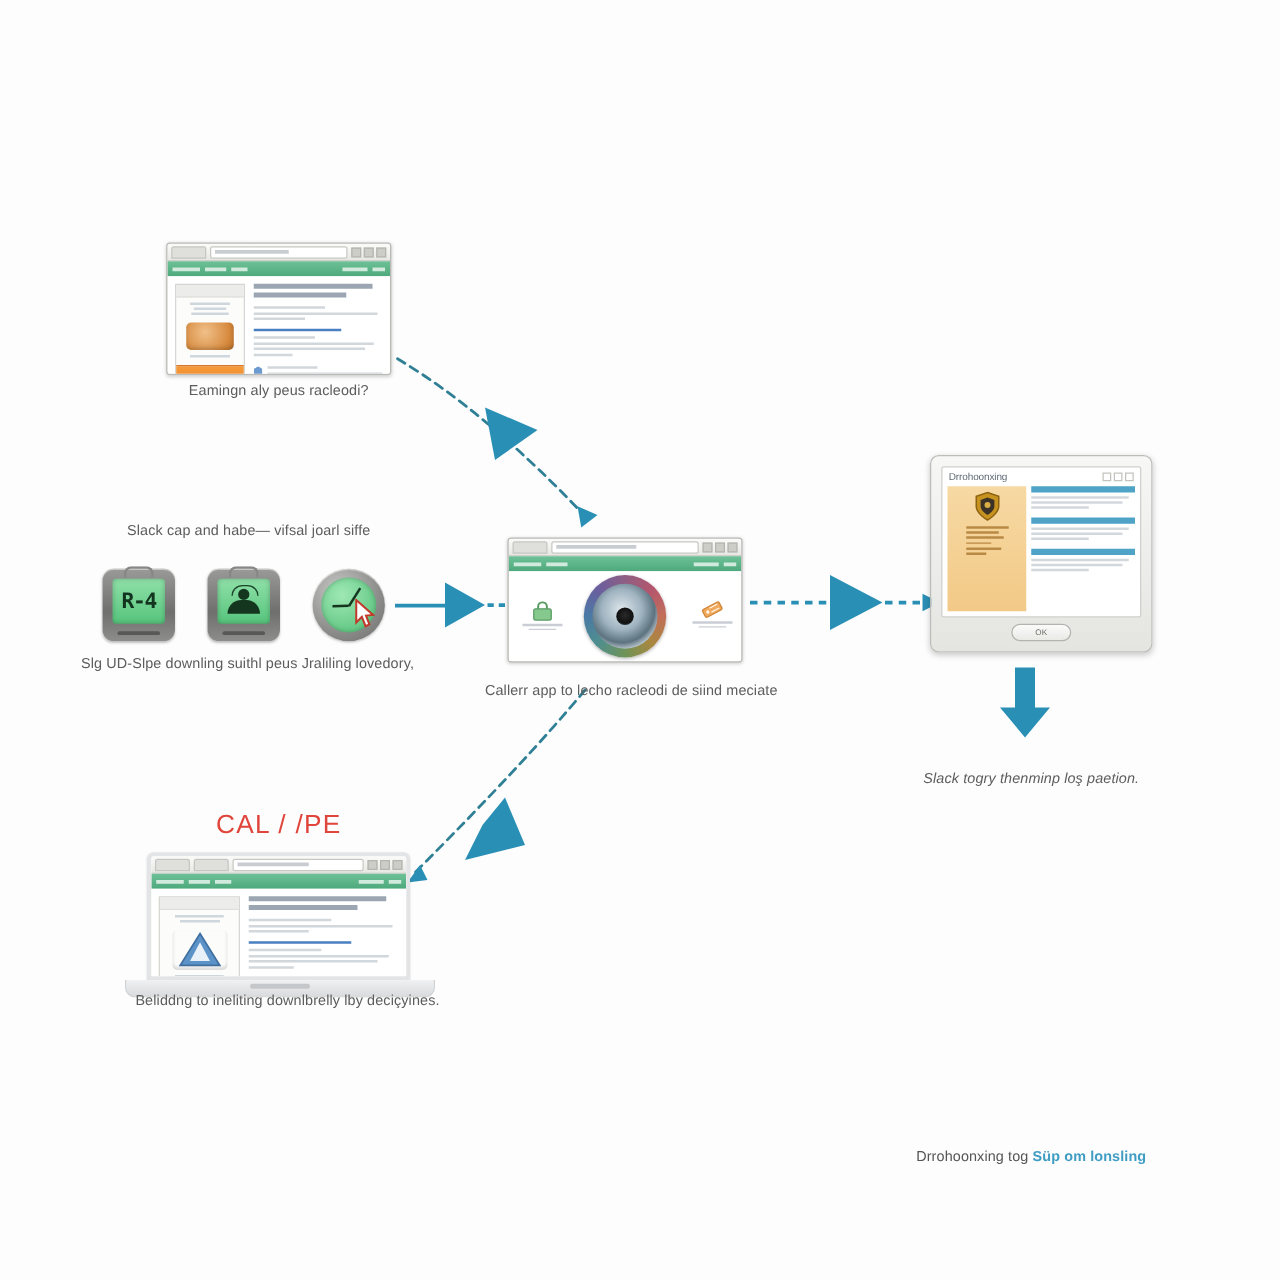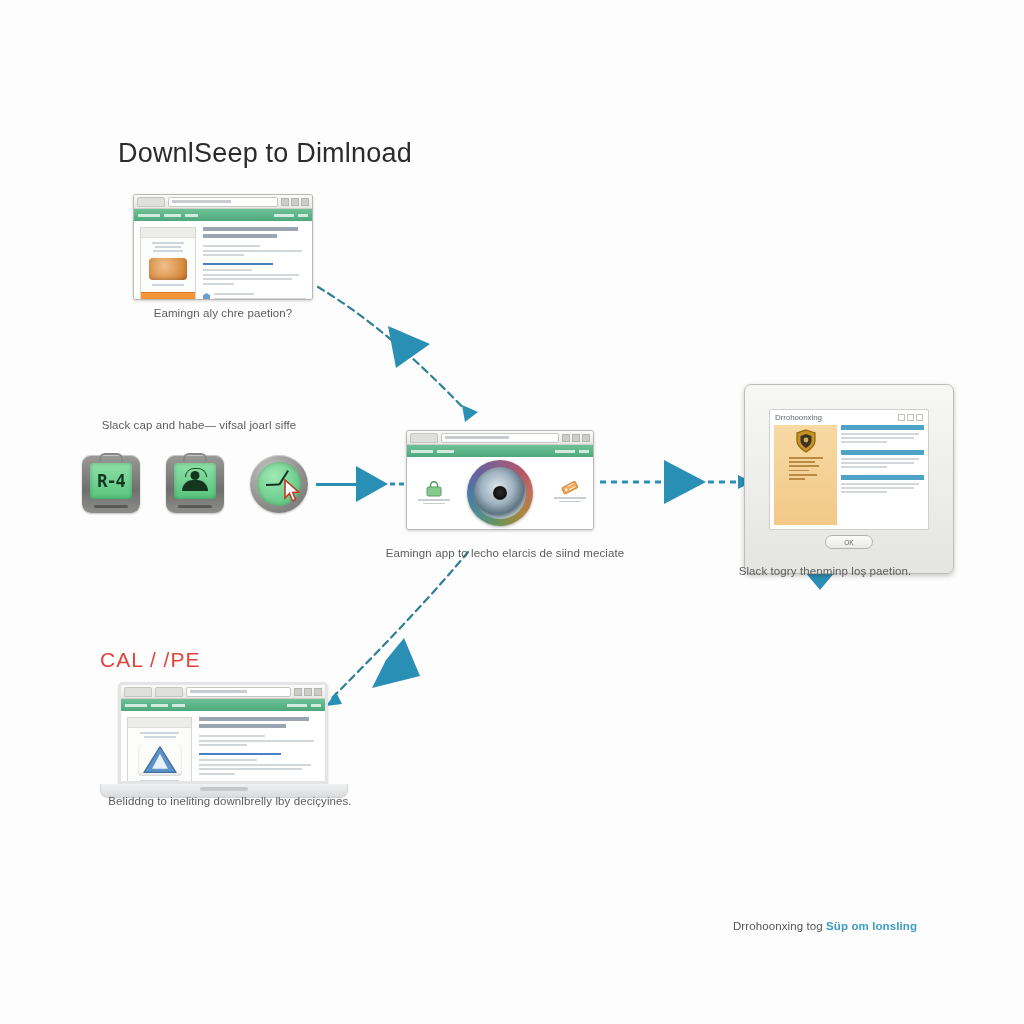--- a/index.html
+++ b/index.html
@@ -380,26 +380,26 @@
     display: block; height: 1.8px; background: #c9ced4; margin: 0 auto 1.8px;
   }
   .app-icon .lbl i:nth-child(1){ width: 32px; }
   .app-icon .lbl i:nth-child(2){ width: 22px; }
   #caption-app {
     left: 378px; top: 546px; width: 254px;
   }
 
   
   #tablet-install {
-    left: 744px; top: 384px; width: 160px; height: 140px;
+    left: 744px; top: 364px; width: 160px; height: 140px;
     background: linear-gradient(#f7f7f6,#e4e4e1);
     border: 1px solid #bdbdb8;
     border-radius: 7px;
     box-shadow: 0 2px 5px rgba(0,0,0,.22);
-    padding: 24px;
+    padding: 8px;
     display: flex; flex-direction: column; gap: 5px; justify-content: center;
   }
   .tab-screen {
     flex: 1;
     background: #ffffff;
     border: 1px solid #cfcfcb;
     border-radius: 2px;
     display: flex; flex-direction: column;
     overflow: hidden;
   }
@@ -449,31 +449,31 @@
   .tab-homebtn .pill {
     width: 46px; height: 12px;
     border: 1px solid #b4b4af;
     border-radius: 7px;
     background: linear-gradient(#fbfbfa,#e9e9e6);
     display: flex; align-items: center; justify-content: center;
     font-size: 6.5px; color: #6a6a66;
     filter: blur(.3px);
   }
   #caption-install {
-    left: 706px; top: 564px; width: 238px;
+    left: 706px; top: 616px; width: 238px; font-style: italic;
   }
 
   
   #laptop-wrap {
     left: 100px; top: 648px; width: 246px; height: 148px;
   }
   #laptop-warning {
     position: absolute;
     left: 0; top: 0; width: 246px;
-    text-align: left;
+    text-align: center;
     color: #e0453c;
     font-size: 21px;
     letter-spacing: 1px;
   }
   .laptop {
     position: absolute;
     left: 18px; top: 34px; width: 210px;
   }
   .laptop .lid {
     border: 3px solid #e2e4e6;
@@ -521,21 +521,20 @@
   #arrows {
     position: absolute; inset: 0;
     pointer-events: none;
   }
 </style>
 </head>
 <body>
 
 <div id="canvas">
 
-  <div class="abs" id="page-title">DownlSeep to Dimlnoad</div>
 
   <svg id="arrows" width="1024" height="1024" viewBox="0 0 1024 1024">
 
     <g>
       <path d="M318 287 Q 390 330 470 415" fill="none" stroke="#2f7f95" stroke-width="2.2" stroke-dasharray="7 5" stroke-linecap="round"></path>
       <polygon points="388,326 430,344 396,368" fill="#2a8fb5"></polygon>
       <polygon points="462,405 478,412 465,422" fill="#2a8fb5"></polygon>
     </g>
 
     <g>
@@ -622,21 +621,21 @@
         <div class="art-foot">
           <div class="badge"></div>
           <div class="fl">
               <i></i>
               <i></i>
             </div>
         </div>
       </div>
     </div>
   </div>
-  <div class="abs caption blurry" id="caption-search">Eamingn aly chre paetion?</div>
+  <div class="abs caption blurry" id="caption-search">Eamingn aly peus racleodi?</div>
 
   <div class="abs caption blurry" id="caption-devices-top">Slack cap and habe— vifsal joarl siffe</div>
 
   <div class="abs" id="gadget-row">
     <div class="gadget">
       <div class="shell"></div>
       <div class="handle"></div>
       <div class="screen">R-4</div>
       <div class="footbar"></div>
     </div>
@@ -661,20 +660,21 @@
           <i></i>
             <i></i>
         </div>
       </div>
       <svg class="cursor-arrow" viewBox="0 0 16 24">
         <path d="M1 1 L1 19 L5.5 14.5 L8.5 22 L11.5 20.5 L8.8 13.5 L14.5 13 Z" fill="#ffffff" stroke="#c0392b" stroke-width="1.6"></path>
       </svg>
     </div>
   </div>
 
+  <div class="abs caption blurry" id="caption-devices">Slg UD-Slpe downling suithl peus Jraliling lovedory,</div>
 
   <div class="abs browser" id="window-app">
     <div class="bw-titlebar">
       <div class="bw-tab"></div>
       <div class="bw-urlbar"></div>
       <div class="bw-winbtns">
         <i></i>
         <i></i>
         <i></i>
       </div>
@@ -712,21 +712,21 @@
             <line x1="7" y1="10" x2="14" y2="10" stroke="#fff2e0" stroke-width="1"></line>
           </g>
         </svg>
         <div class="lbl">
             <i></i>
             <i></i>
           </div>
       </div>
     </div>
   </div>
-  <div class="abs caption blurry" id="caption-app">Eamingn app to lecho elarcis de siind meciate</div>
+  <div class="abs caption blurry" id="caption-app">Callerr app to lecho racleodi de siind meciate</div>
 
   <div class="abs" id="tablet-install">
     <div class="tab-screen">
       <div class="tab-head">
         <div class="t">Drrohoonxing</div>
         <div class="wb">
           <i></i>
           <i></i>
           <i></i>
         </div>

